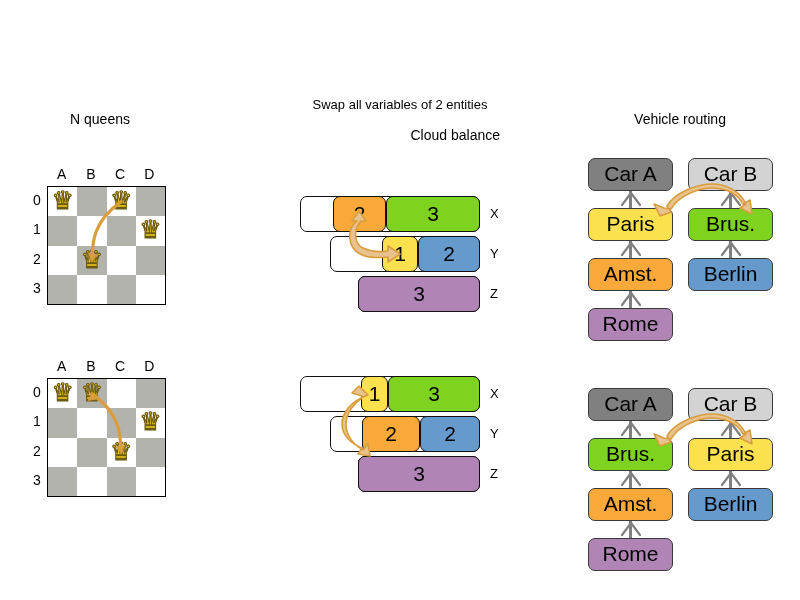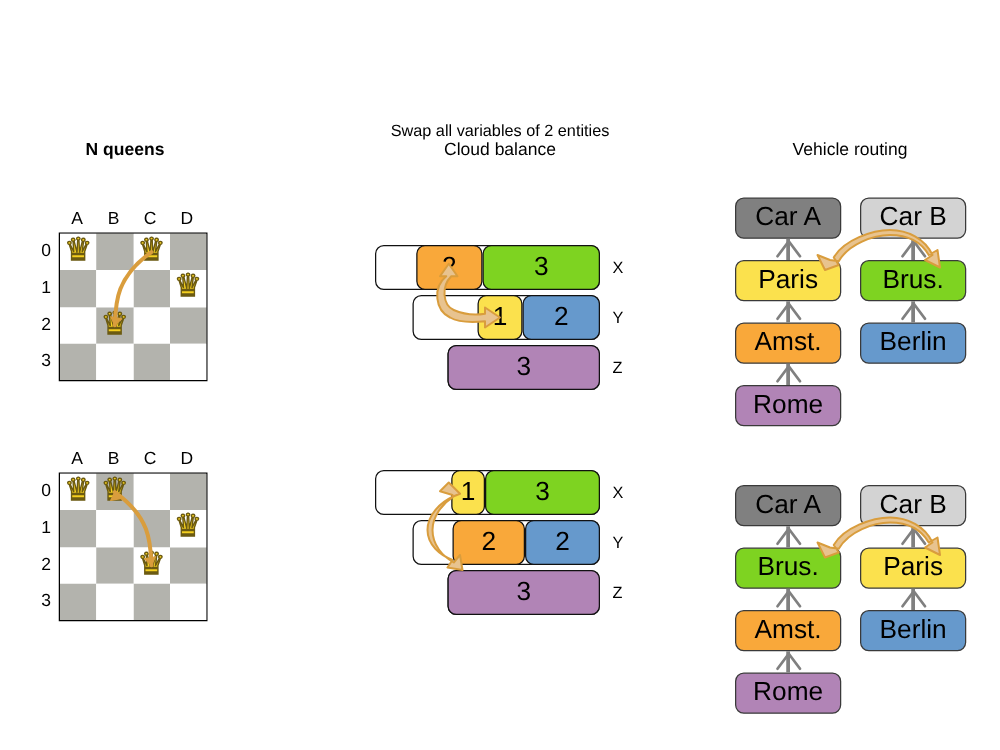--- a/index.html
+++ b/index.html
@@ -17,22 +17,22 @@
   }
   #page-subtitle{
     position:absolute;left:0;top:69px;width:800px;text-align:center;
     font-size:13px;font-weight:400;line-height:16px;margin-top:28px;
   }
 
   
   .section-heading{
     position:absolute;text-align:center;font-size:14px;line-height:19px;
   }
-  #heading-nqueens{left:20px;top:110px;width:160px;font-weight:bold;}
-  #heading-cloud{left:300px;top:110px;width:200px;}
+  #heading-nqueens{left:20px;top:110px;width:160px;}
+  #heading-cloud{left:300px;top:126px;width:200px;text-align:right;}
   #heading-vrp{left:580px;top:110px;width:200px;}
 
   
   .board{position:absolute;width:117px;height:117px;border:1.6px solid #000;
          box-sizing:content-box;background:#fff;}
   .cell{position:absolute;width:29.25px;height:29.25px;box-sizing:border-box;}
   .cell.dark{background:#b3b3ad;}
   .cell.light{background:#ffffff;}
   .queen{
     position:absolute;width:29.25px;height:29.25px;

